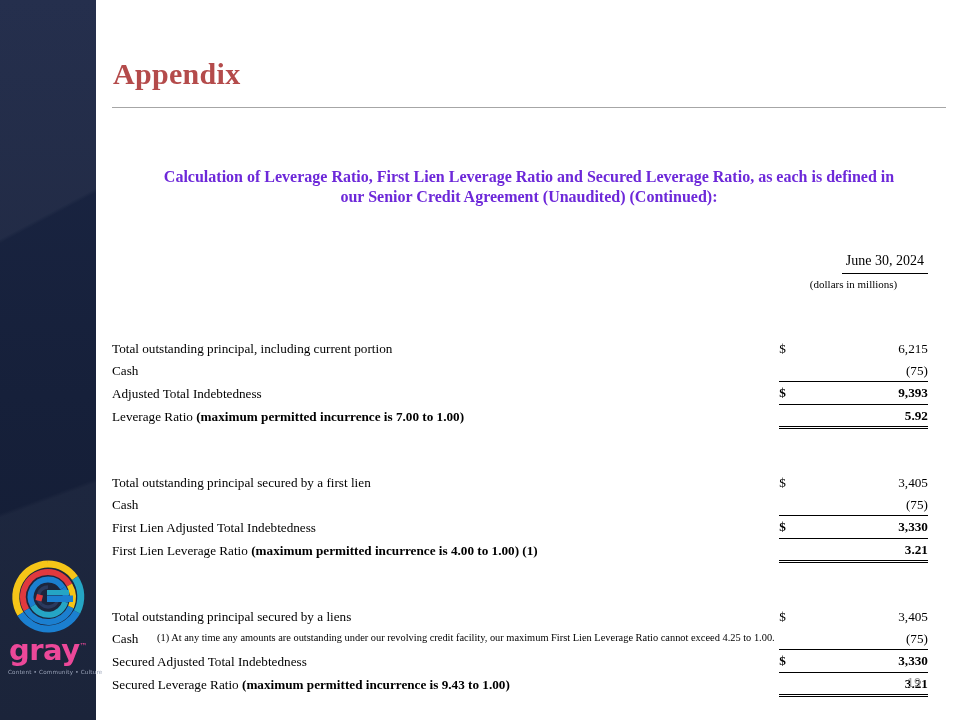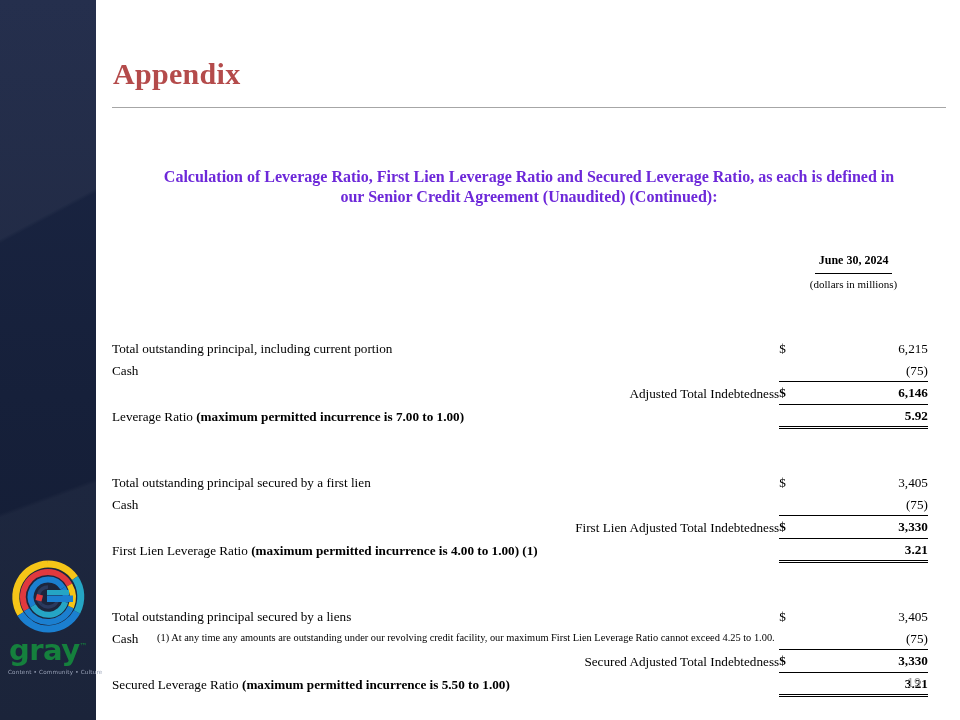--- a/index.html
+++ b/index.html
@@ -43,21 +43,21 @@
   }
   .logo-mark svg { display: block; }
 
   .logo-word {
     margin-top: 2px;
     text-align: center;
     font-family: "DejaVu Sans", sans-serif;
     font-weight: bold;
     font-size: 29px;
     letter-spacing: -0.5px;
-    color: #15803d;
+    color: #ec4899;
     line-height: 1;
     position: relative;
   }
   .logo-tm {
     font-size: 8px;
     vertical-align: super;
     font-weight: normal;
   }
   .logo-tag {
     margin-top: 4px;
@@ -130,23 +130,23 @@
     padding-left: 14px;
   }
   td.num {
     text-align: right;
     padding-right: 10px;
     margin-top: 47px;
   }
 
   
   .datehead {
-    text-align: center;
-    font-weight: bold;
-    font-size: 12px;
+    text-align: right;
+    font-weight: normal;
+    font-size: 14px;
     padding-bottom: 1px;
   }
   .datehead-inner {
     display: inline-block;
     border-bottom: 1.6px solid #000;
     padding: 0 4px 1px 4px;
   }
   .units {
     text-align: center;
     font-size: 11px;
@@ -155,21 +155,21 @@
 
   .spacer-row td { height: 14px; line-height: 14px; }
   .spacer-row-sm td { height: 9px; line-height: 9px; }
   .spacer-row-xs td { height: 6px; line-height: 6px; }
 
   
   .topline { border-top: 1.3px solid #000 !important; }
   .dblline { border-bottom: 3px double #000 !important; }
 
   .bold { font-weight: bold; }
-  .indent { padding-left: 12px; text-align: right; }
+  .indent { padding-left: 12px; }
   .lbl-bold { font-weight: normal; }
   .lbl-reg  { font-weight: bold; }
 
   
   .footnote {
     position: absolute;
     left: 157px;
     top: 630px;
     width: 690px;
     font-size: 10.4px;
@@ -283,21 +283,21 @@
       </tr>
       <tr>
         <td>Cash</td>
         <td class="cur"></td>
         <td class="num">(75)</td>
         <td></td>
       </tr>
       <tr>
         <td class="indent">Adjusted Total Indebtedness</td>
         <td class="cur bold topline">$</td>
-        <td class="num bold topline">6,146</td>
+        <td class="num bold topline">9,393</td>
         <td></td>
       </tr>
       <tr>
         <td><span class="lbl-bold">Leverage Ratio</span><span class="lbl-reg"> (maximum permitted incurrence is 7.00 to 1.00)</span></td>
         <td class="cur topline dblline"></td>
         <td class="num bold topline dblline">5.92</td>
         <td></td>
       </tr>
 
       <tr class="spacer-row">
@@ -351,21 +351,21 @@
         <td class="num">(75)</td>
         <td></td>
       </tr>
       <tr>
         <td class="indent">Secured Adjusted Total Indebtedness</td>
         <td class="cur bold topline">$</td>
         <td class="num bold topline">3,330</td>
         <td></td>
       </tr>
       <tr>
-        <td><span class="lbl-bold">Secured Leverage Ratio</span><span class="lbl-reg"> (maximum permitted incurrence  is 5.50 to 1.00)</span></td>
+        <td><span class="lbl-bold">Secured Leverage Ratio</span><span class="lbl-reg"> (maximum permitted incurrence  is 9.43 to 1.00)</span></td>
         <td class="cur topline dblline"></td>
         <td class="num bold topline dblline">3.21</td>
         <td></td>
       </tr>
     </tbody>
   </table>
 </div>
 
 <div class="footnote">(1) At any time any amounts are outstanding under our revolving credit facility, our maximum First Lien Leverage Ratio cannot exceed 4.25 to 1.00.</div>
 

